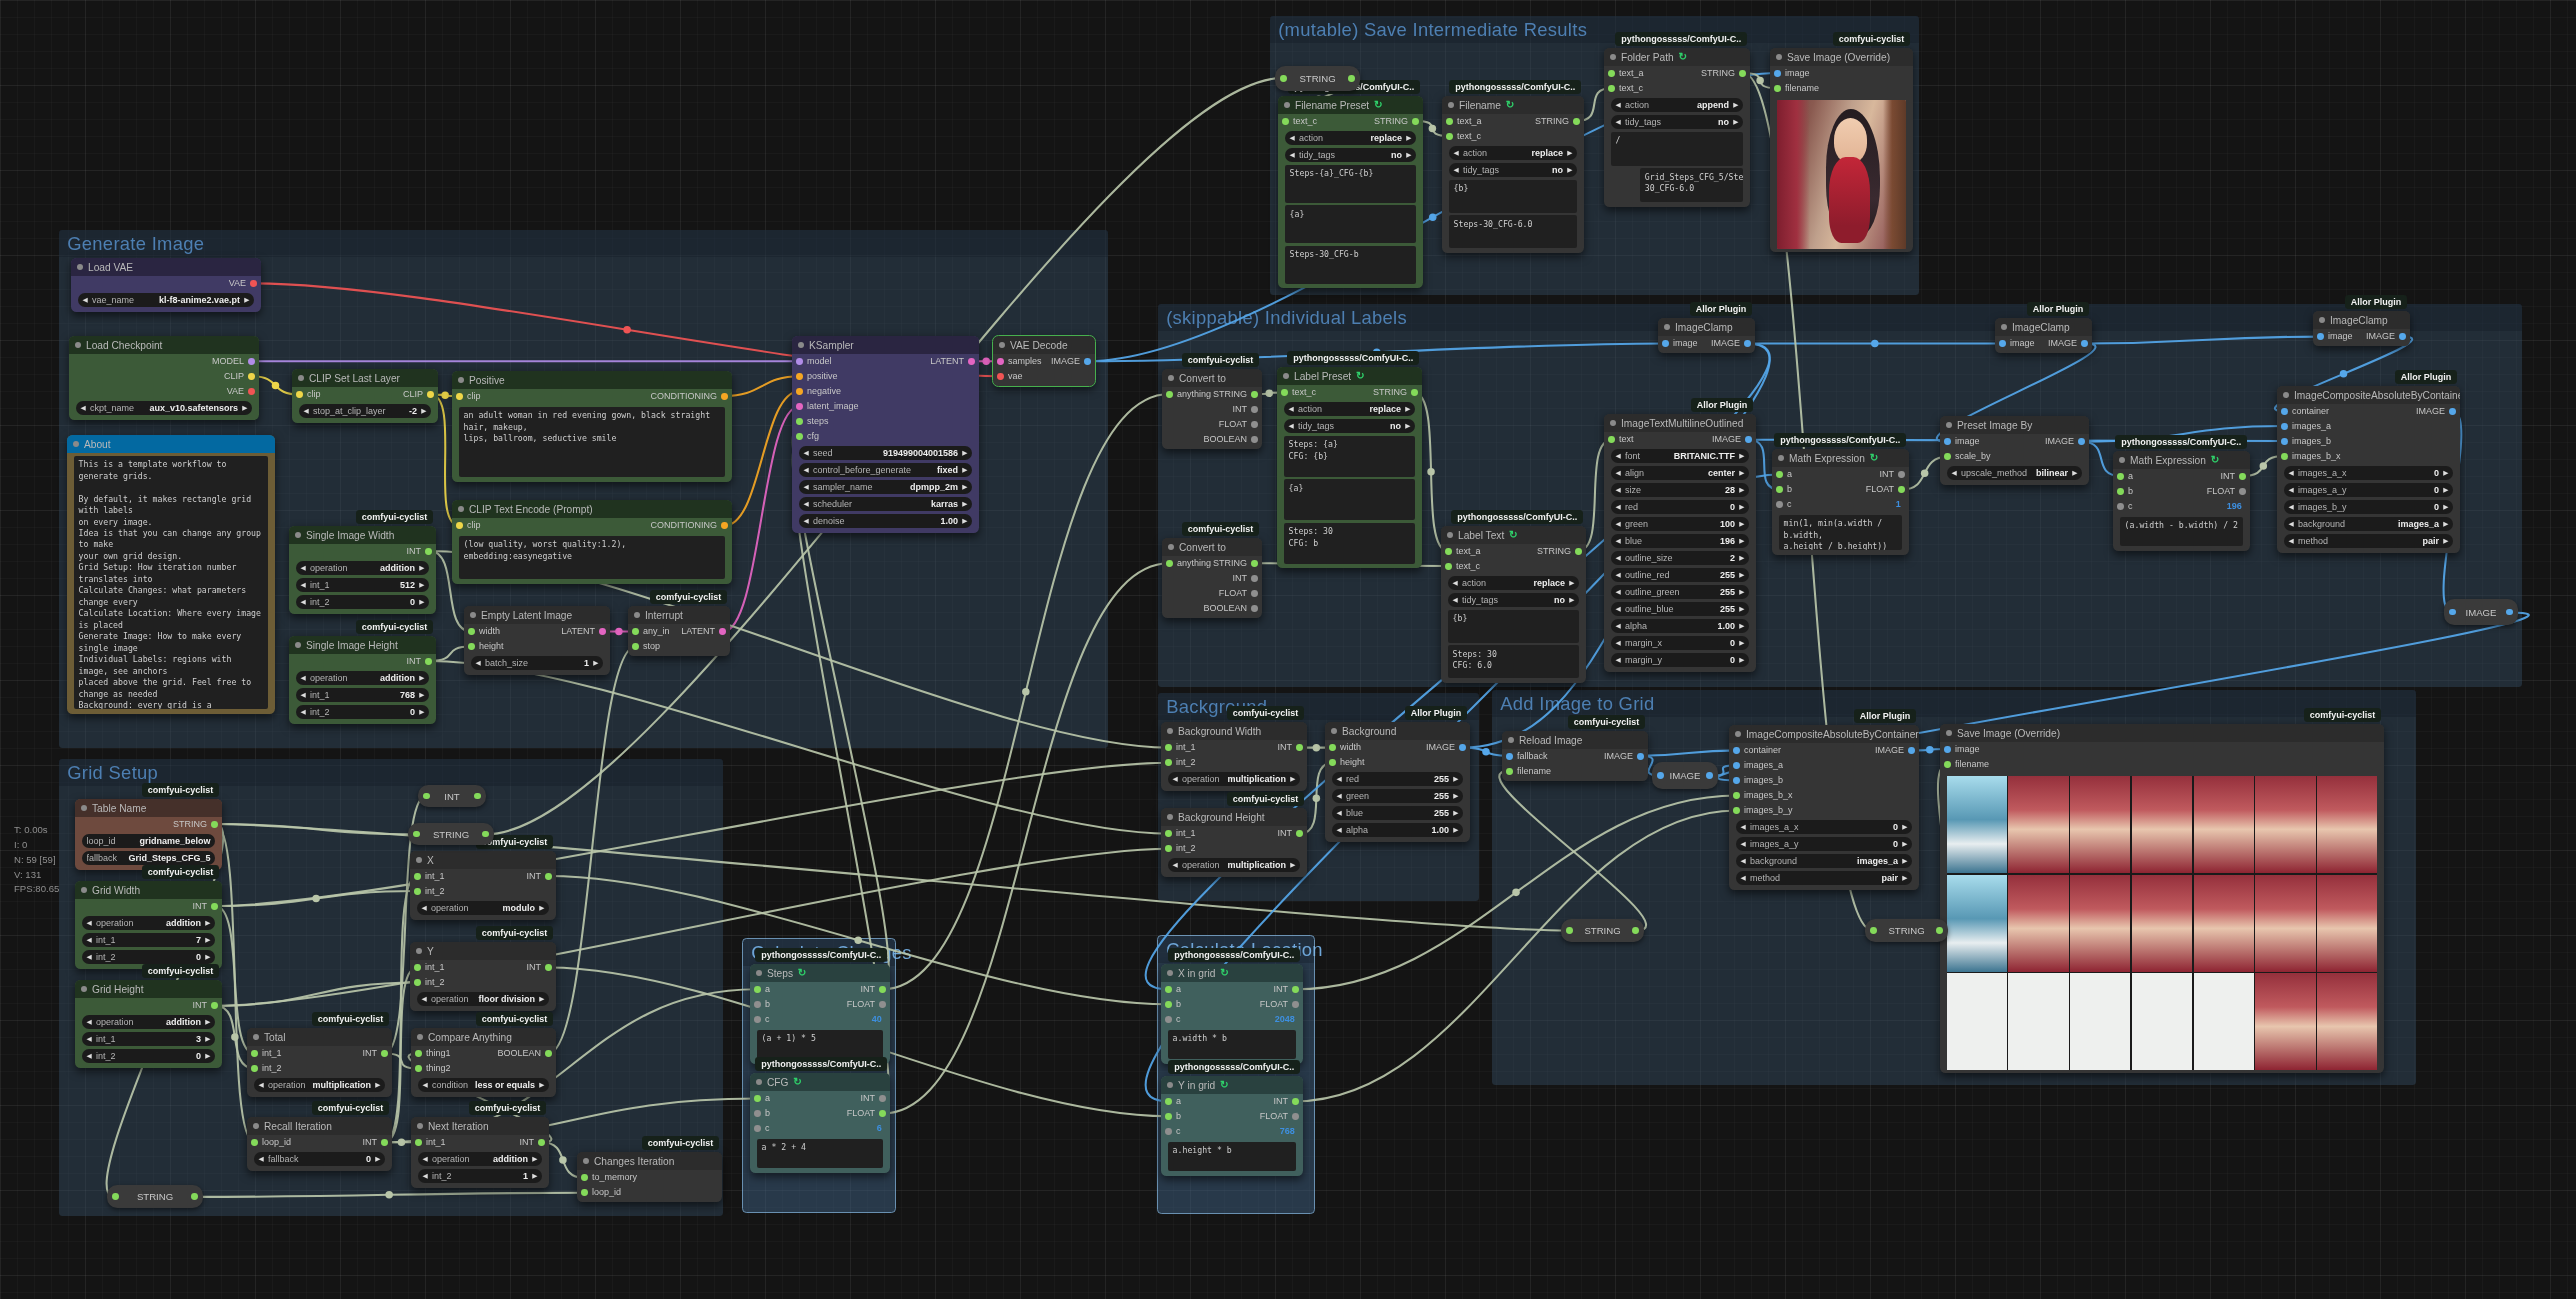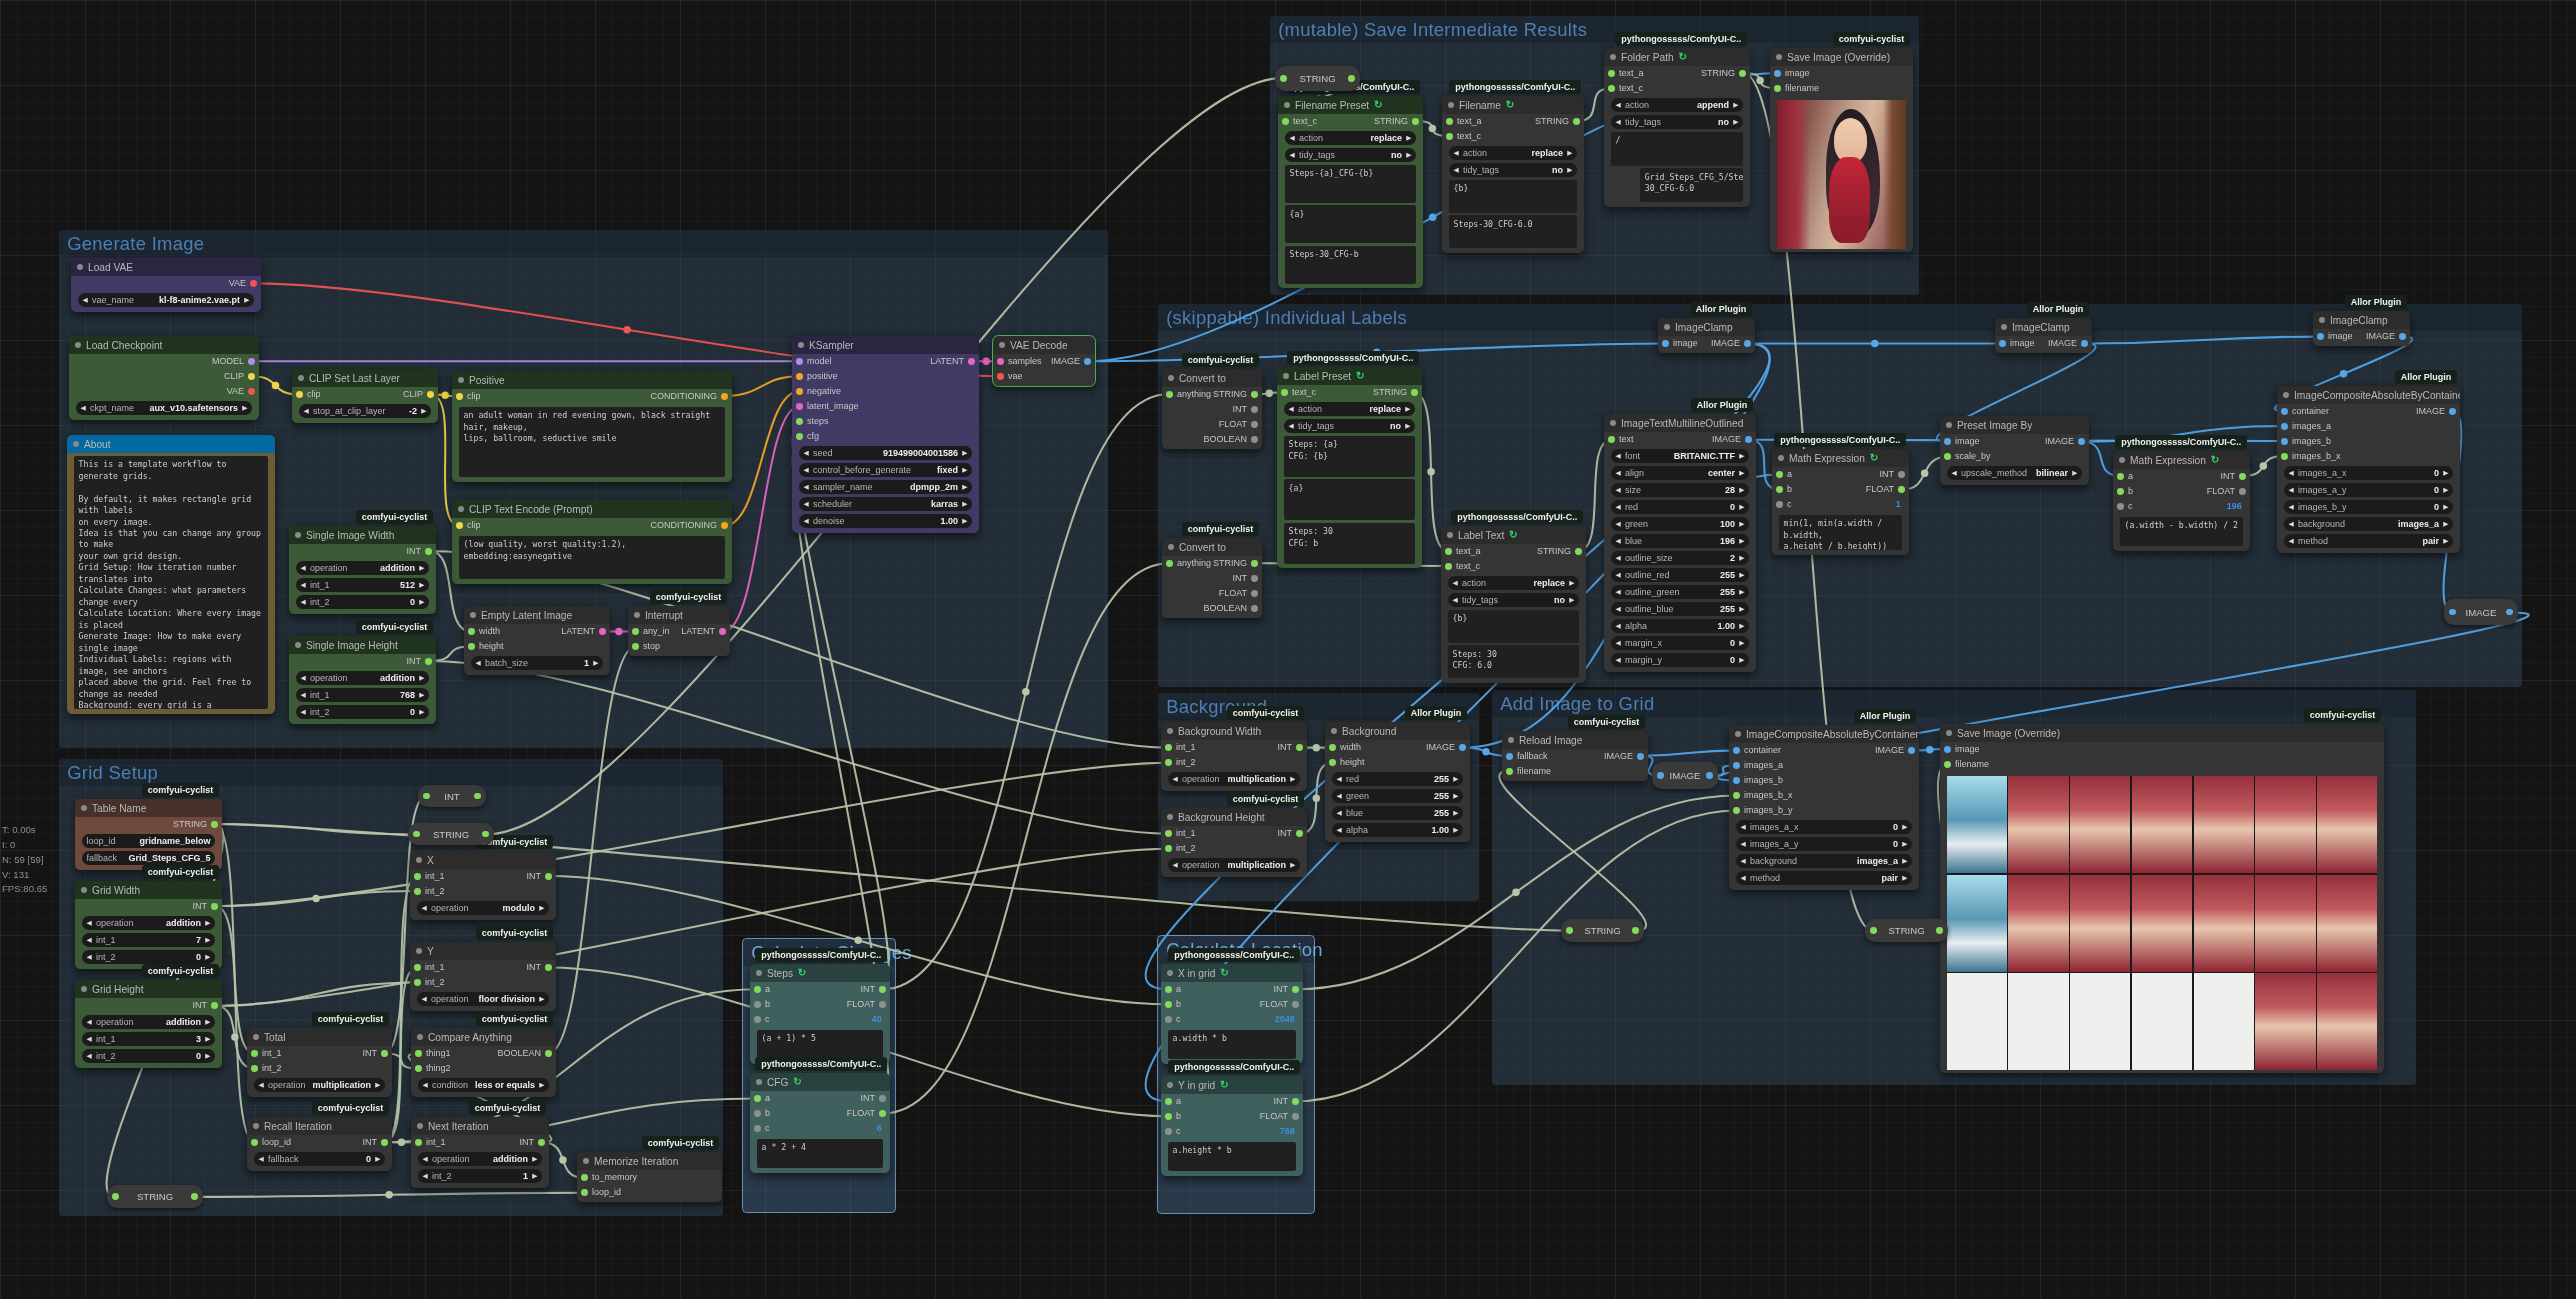--- a/index.html
+++ b/index.html
@@ -713,21 +713,21 @@
         <span class="arr">◀</span>
         <span class="wl">int_2</span>
         <span class="wv">1</span>
         <span class="arr">▶</span>
       </div>
     </div>
     <div class="node t-dark" style="left: 577px; top: 1152px; width: 145px;">
       <div class="badge">comfyui-cyclist</div>
       <div class="node-header">
         <span class="hdot"></span>
-        <span class="node-title">Memorize Iteration</span>
+        <span class="node-title">Changes Iteration</span>
       </div>
       <div class="prow">
         <span class="pdot in" style="background: rgb(132, 218, 90);"></span>
         <span class="plabel in">to_memory</span>
       </div>
       <div class="prow">
         <span class="pdot in" style="background: rgb(132, 218, 90);"></span>
         <span class="plabel in">loop_id</span>
       </div>
     </div>
@@ -1553,19 +1553,19 @@
     <div class="pill" style="left: 1561px; top: 919px; width: 83px; height: 23px;">
       <span class="pd l" style="background: rgb(132, 218, 90);"></span>
       <span>STRING</span>
       <span class="pd r" style="background: rgb(132, 218, 90);"></span>
     </div>
     <div class="pill" style="left: 1865px; top: 919px; width: 83px; height: 23px;">
       <span class="pd l" style="background: rgb(132, 218, 90);"></span>
       <span>STRING</span>
       <span class="pd r" style="background: rgb(132, 218, 90);"></span>
     </div>
-    <div id="stats" style="left: 2px; top: 823px;">T: 0.00s
+    <div id="stats" style="left: 14px; top: 823px;">T: 0.00s
 I: 0
 N: 59 [59]
 V: 131
 FPS:80.65</div>
   </div>
 
 
 </body></html>

